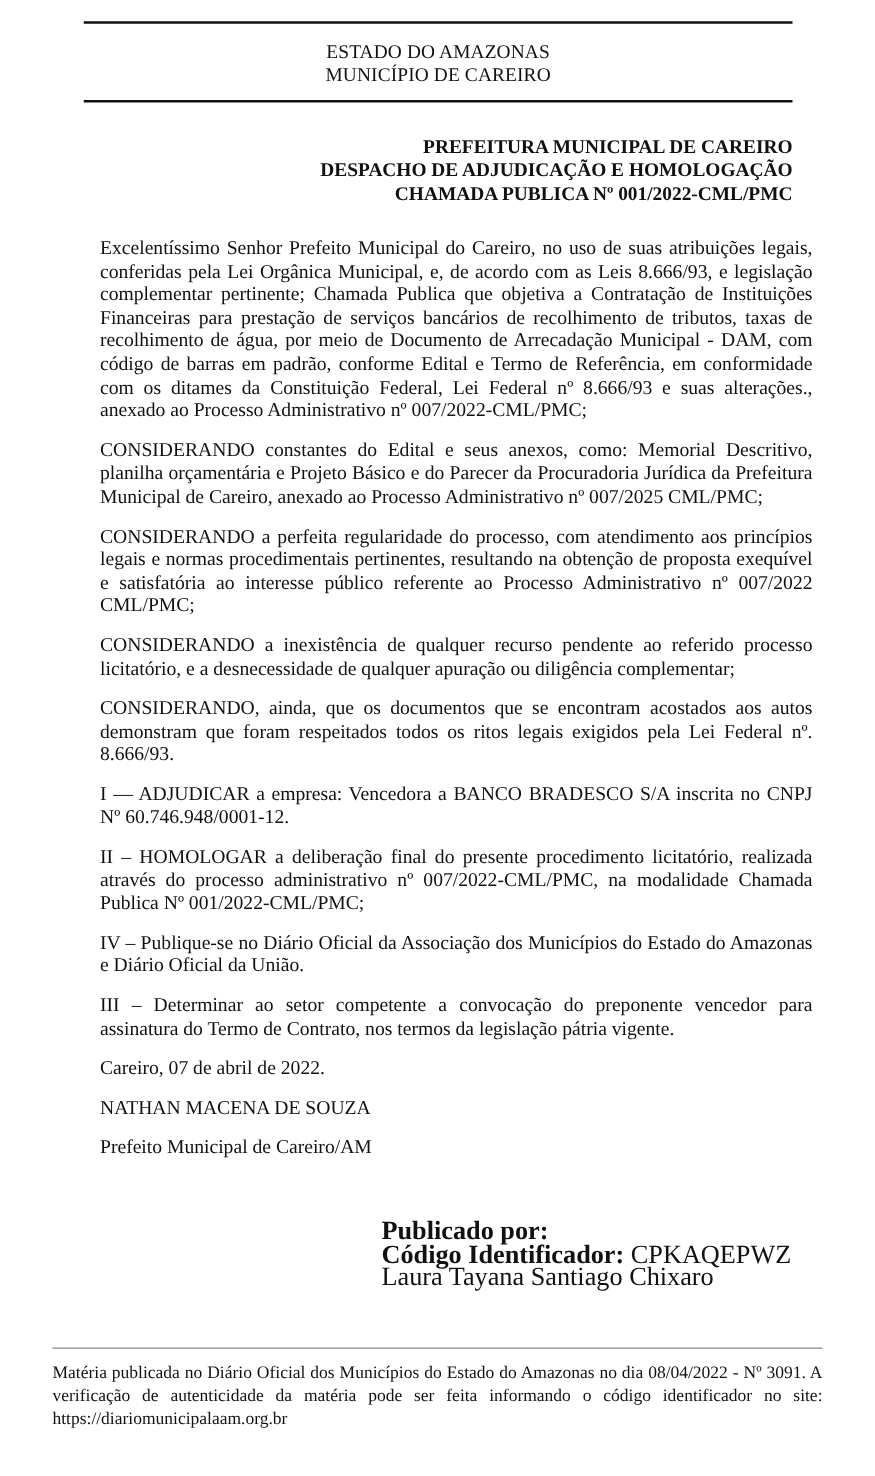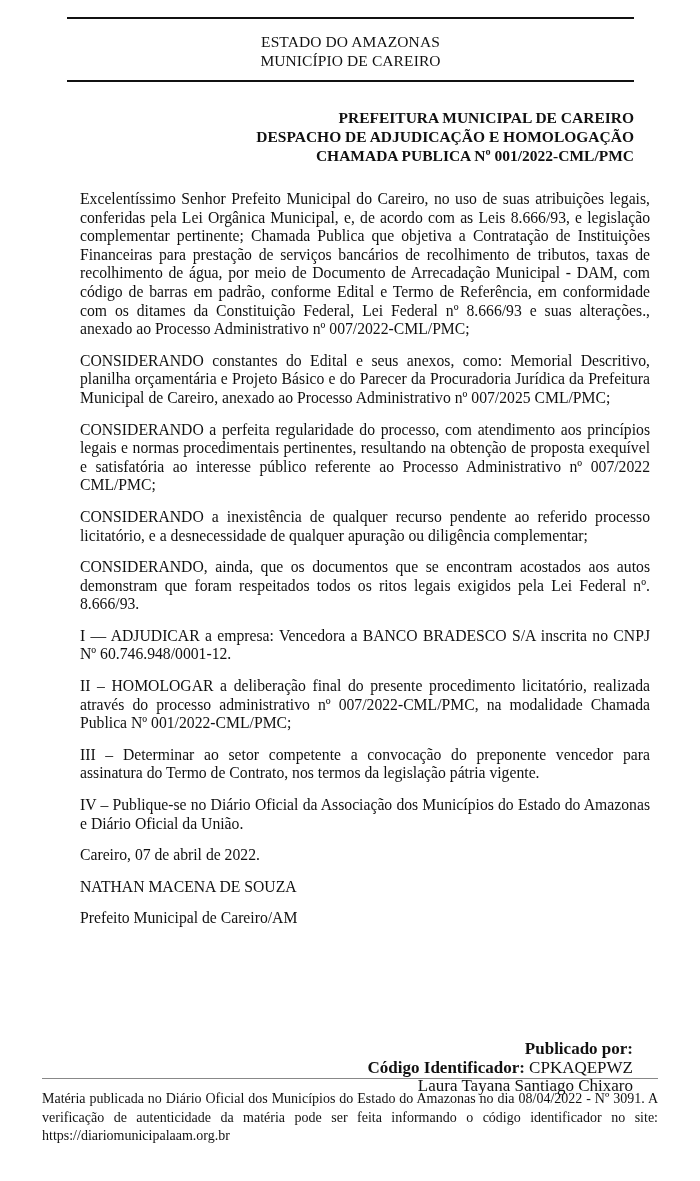--- a/index.html
+++ b/index.html
@@ -21,22 +21,22 @@
   .title-block {
     position: absolute; left: 67px; width: 567px; top: 108px;
     text-align: right; font-weight: bold; font-size: 15.5px; line-height: 19px;
   }
   .body-text {
     position: absolute; left: 80px; width: 570px; top: 190px;
     font-size: 15.7px; line-height: 18.6px; text-align: justify;
   }
   .body-text p { margin: 0 0 13px 0; }
   .publisher {
-    position: absolute; right: 67px; top: 1040px; text-align: right;
-    font-size: 17px; line-height: 18.6px;
+    position: absolute; right: 67px; top: 975px; text-align: left;
+    font-size: 21px; line-height: 18.6px;
   }
   .publisher b { font-weight: bold; }
   .rule.foot {
     position: absolute; left: 42px; width: 616px; top: 1078px; height: 1px; background: #888;
   }
   .footer-text {
     position: absolute; left: 42px; width: 616px; top: 1090px;
     font-size: 14px; line-height: 18.6px; text-align: justify;
   }
 </style>
@@ -57,22 +57,22 @@
 </div>
 
 <div class="body-text">
   <p>Excelentíssimo Senhor Prefeito Municipal do Careiro, no uso de suas atribuições legais, conferidas pela Lei Orgânica Municipal, e, de acordo com as Leis 8.666/93, e legislação complementar pertinente; Chamada Publica que objetiva a Contratação de Instituições Financeiras para prestação de serviços bancários de recolhimento de tributos, taxas de recolhimento de água, por meio de Documento de Arrecadação Municipal - DAM, com código de barras em padrão, conforme Edital e Termo de Referência, em conformidade com os ditames da Constituição Federal, Lei Federal nº 8.666/93 e suas alterações., anexado ao Processo Administrativo nº 007/2022-CML/PMC;</p>
   <p>CONSIDERANDO constantes do Edital e seus anexos, como: Memorial Descritivo, planilha orçamentária e Projeto Básico e do Parecer da Procuradoria Jurídica da Prefeitura Municipal de Careiro, anexado ao Processo Administrativo nº 007/2025 CML/PMC;</p>
   <p>CONSIDERANDO a perfeita regularidade do processo, com atendimento aos princípios legais e normas procedimentais pertinentes, resultando na obtenção de proposta exequível e satisfatória ao interesse público referente ao Processo Administrativo nº 007/2022 CML/PMC;</p>
   <p>CONSIDERANDO a inexistência de qualquer recurso pendente ao referido processo licitatório, e a desnecessidade de qualquer apuração ou diligência complementar;</p>
   <p>CONSIDERANDO, ainda, que os documentos que se encontram acostados aos autos demonstram que foram respeitados todos os ritos legais exigidos pela Lei Federal nº. 8.666/93.</p>
   <p>I — ADJUDICAR a empresa: Vencedora a BANCO BRADESCO S/A inscrita no CNPJ Nº 60.746.948/0001-12.</p>
   <p>II – HOMOLOGAR a deliberação final do presente procedimento licitatório, realizada através do processo administrativo nº 007/2022-CML/PMC, na modalidade Chamada Publica Nº 001/2022-CML/PMC;</p>
+  <p>IV – Publique-se no Diário Oficial da Associação dos Municípios do Estado do Amazonas e Diário Oficial da União.</p>
   <p>III – Determinar ao setor competente a convocação do preponente vencedor para assinatura do Termo de Contrato, nos termos da legislação pátria vigente.</p>
-  <p>IV – Publique-se no Diário Oficial da Associação dos Municípios do Estado do Amazonas e Diário Oficial da União.</p>
   <p>Careiro, 07 de abril de 2022.</p>
   <p>NATHAN MACENA DE SOUZA</p>
   <p>Prefeito Municipal de Careiro/AM</p>
 </div>
 
 <div class="publisher">
   <div><b>Publicado por:</b></div>
   <div><b>Código Identificador:</b> <span>CPKAQEPWZ</span></div>
   <div>Laura Tayana Santiago Chixaro</div>
 </div>

